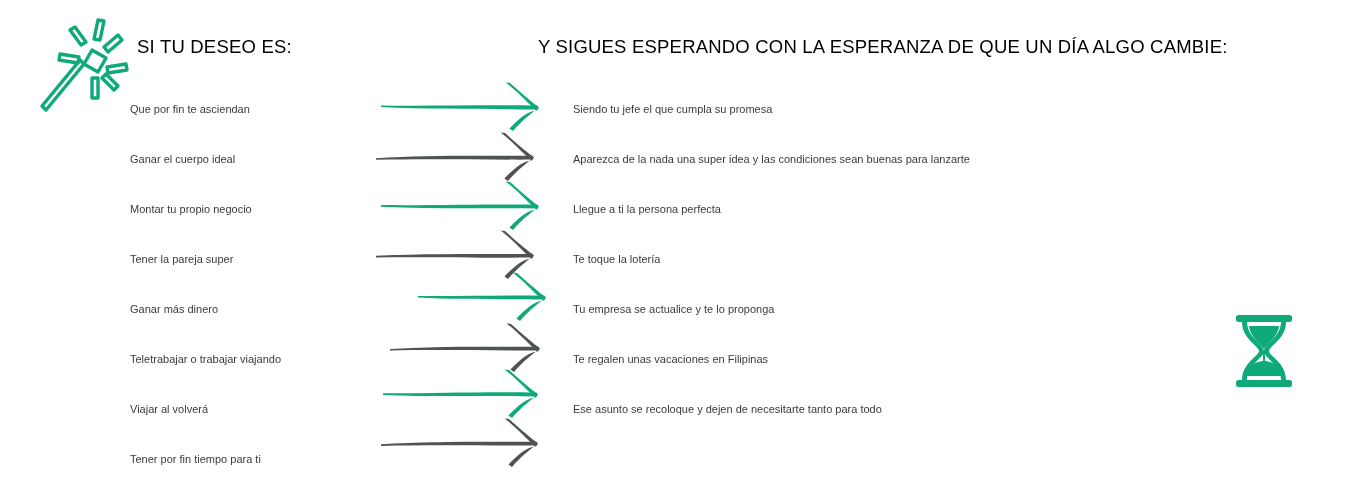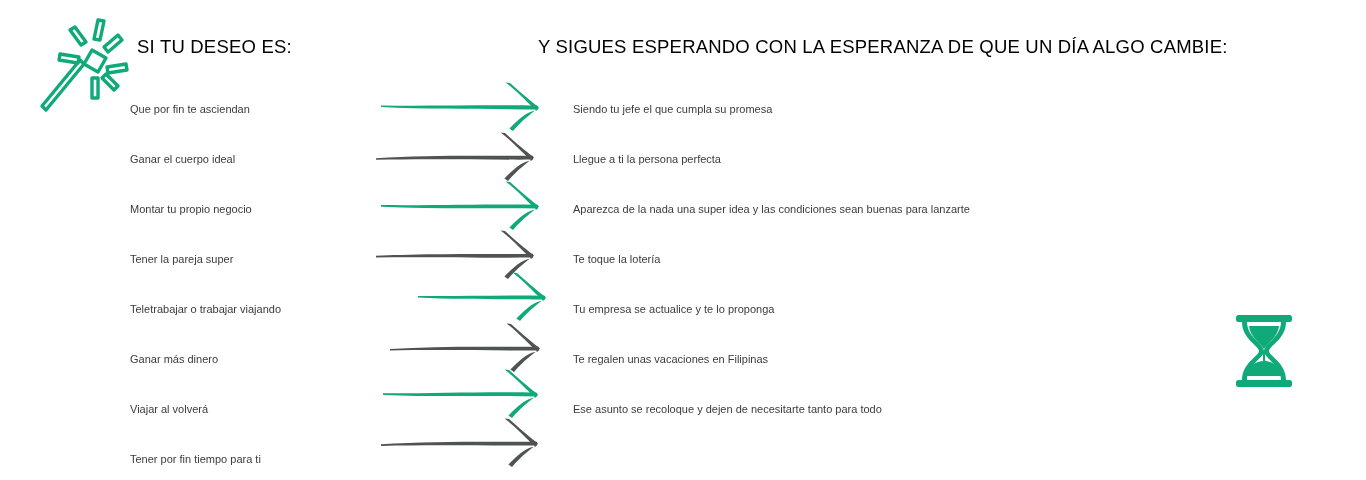--- a/index.html
+++ b/index.html
@@ -101,30 +101,30 @@
 
 <div class="col-header" id="header-left">SI TU DESEO ES:</div>
 
 <div class="col-header" id="header-right">Y SIGUES ESPERANDO CON LA ESPERANZA DE QUE UN DÍA ALGO CAMBIE:</div>
 
 <div id="left-column">
   <div class="wish-row">Que por fin te asciendan</div>
   <div class="wish-row">Ganar el cuerpo ideal</div>
   <div class="wish-row">Montar tu propio negocio</div>
   <div class="wish-row">Tener la pareja super</div>
+  <div class="wish-row">Ganar más dinero</div>
   <div class="wish-row">Teletrabajar o trabajar viajando</div>
-  <div class="wish-row">Ganar más dinero</div>
   <div class="wish-row">Viajar al volverá</div>
   <div class="wish-row">Tener por fin tiempo para ti</div>
 </div>
 
 <div id="right-column">
   <div class="wait-row">Siendo tu jefe el que cumpla su promesa</div>
+  <div class="wait-row">Aparezca de la nada una super idea y las condiciones sean buenas para lanzarte</div>
   <div class="wait-row">Llegue a ti la persona perfecta</div>
-  <div class="wait-row">Aparezca de la nada una super idea y las condiciones sean buenas para lanzarte</div>
   <div class="wait-row">Te toque la lotería</div>
   <div class="wait-row">Tu empresa se actualice y te lo proponga</div>
   <div class="wait-row">Te regalen unas vacaciones en Filipinas</div>
   <div class="wait-row">Ese asunto se recoloque y dejen de necesitarte tanto para todo</div>
 </div>
 
 <svg id="arrow-layer" viewBox="0 0 1366 480">
   <g id="arrow-group">
       <g>
         <path d="M381 105.5 C432.81 106.19999999999999 490.9 104.60000000000001 538 105.7 L538 109.6 C490.9 108.4 432.81 109.89999999999999 381 107.1 Z" fill="#0FA97A"></path>

